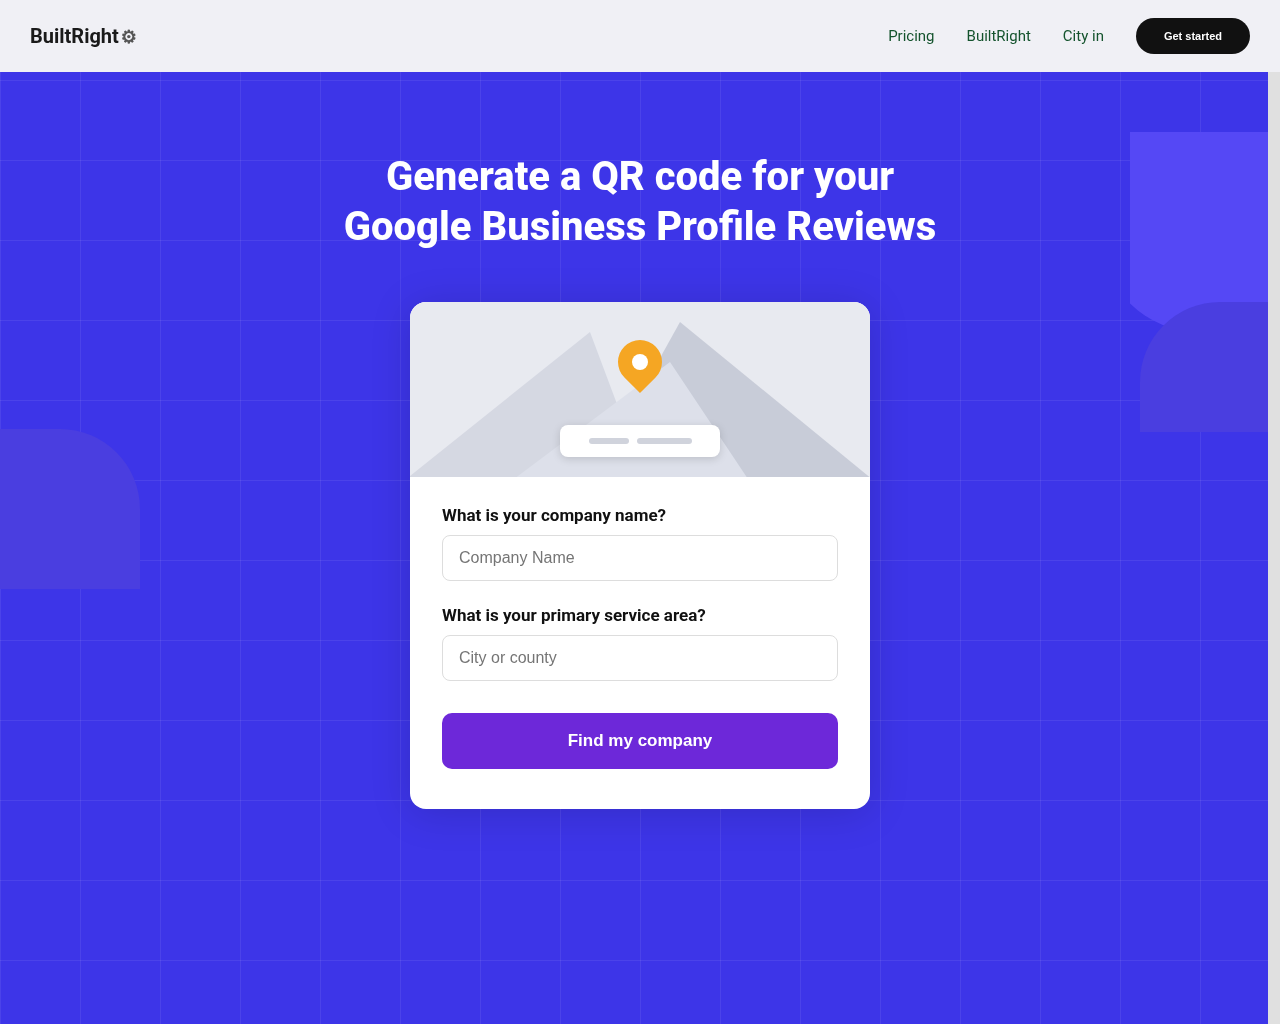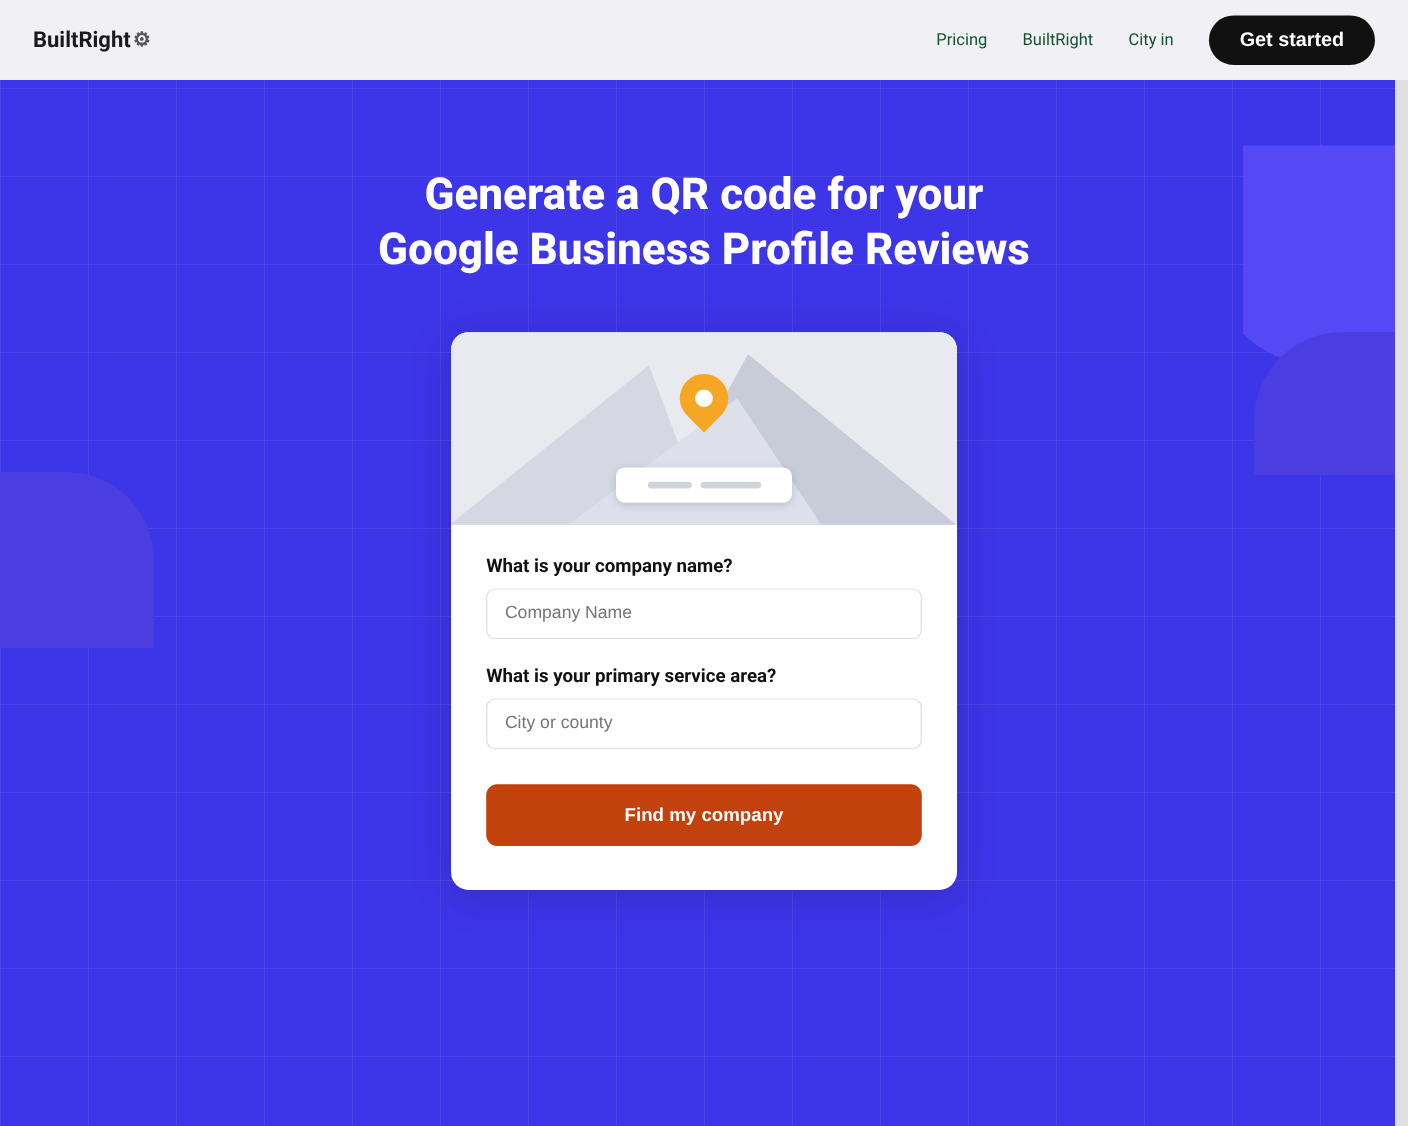--- a/index.html
+++ b/index.html
@@ -63,21 +63,21 @@
       text-decoration: none;
       cursor: pointer;
     }
 
     .nav-btn-get-started {
       background-color: #111;
       color: #fff;
       border: none;
       border-radius: 30px;
       padding: 12px 28px;
-      font-size: 18px;
+      font-size: 11px;
       font-weight: 600;
       cursor: pointer;
     }
 
     
     .main {
       display: flex;
       flex-direction: column;
       align-items: center;
       padding-top: 80px;
@@ -275,21 +275,21 @@
       border-radius: 8px;
       font-size: 16px;
       color: #555;
       outline: none;
       margin-bottom: 24px;
     }
 
     .form-btn {
       width: 100%;
       padding: 18px;
-      background-color: #c2410c;
+      background-color: #6d28d9;
       color: #fff;
       border: none;
       border-radius: 10px;
       font-size: 17px;
       font-weight: 700;
       cursor: pointer;
       margin-top: 8px;
     }
 
     

